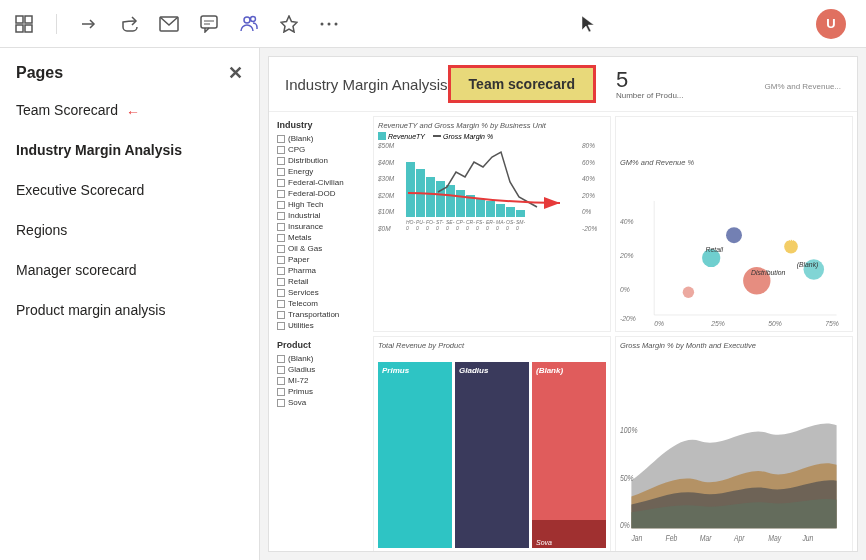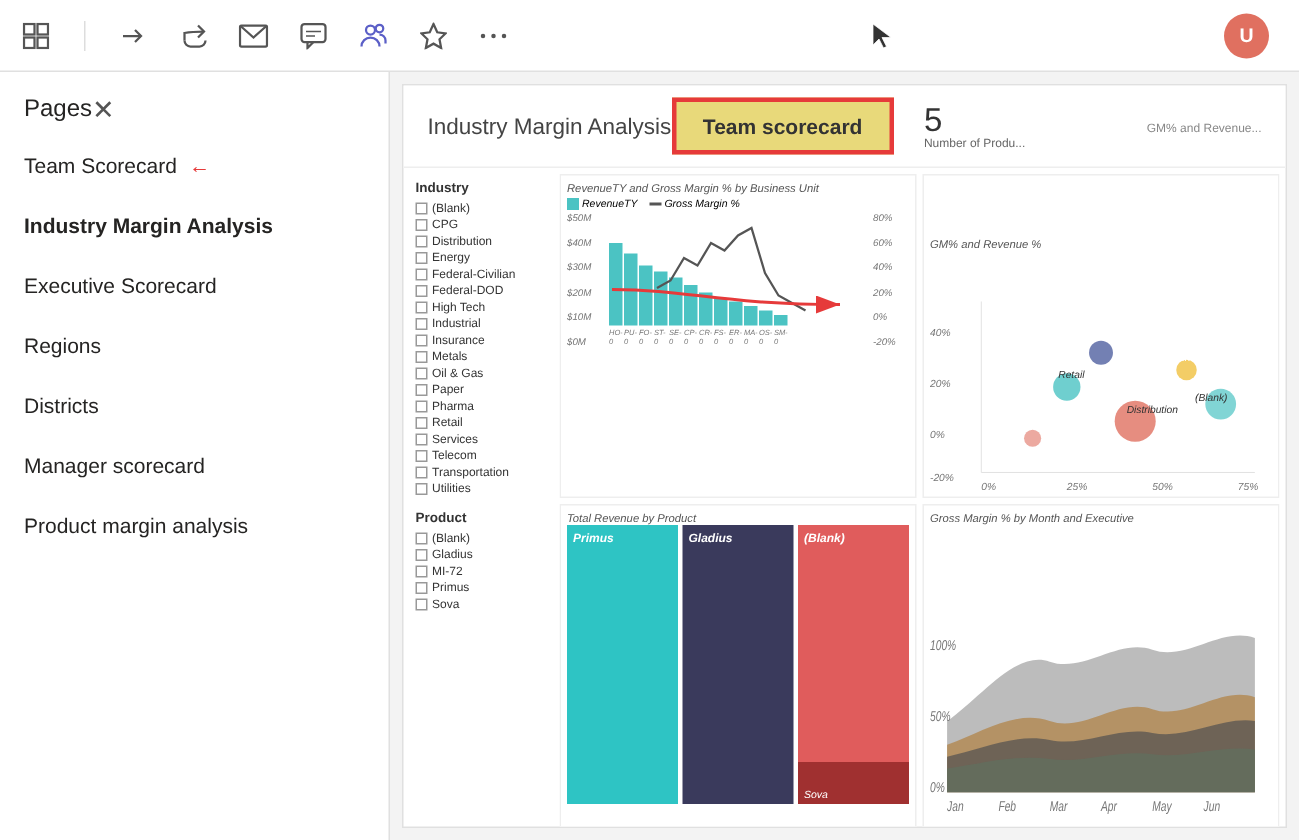--- a/index.html
+++ b/index.html
@@ -34,25 +34,25 @@
     .sidebar {
       width: 260px;
       background: #fff;
       border-right: 1px solid #e0e0e0;
       display: flex;
       flex-direction: column;
       overflow: hidden;
     }
     .sidebar-header {
       display: flex;
-      justify-content: flex-start;
+      justify-content: space-between;
       align-items: center;
       padding: 16px 16px 8px 16px;
       font-size: 16px;
-      font-weight: 400;
+      font-weight: 700;
       color: #252423;
     }
     .sidebar-close {
       font-size: 18px;
       cursor: pointer;
       color: #555;
       line-height: 1;
     }
     .sidebar-items {
       flex: 1;
@@ -263,23 +263,20 @@
       </div>
 
       <div class="sidebar-item">
         <span>Executive Scorecard</span>
       </div>
 
       <div class="sidebar-item">
         <span>Regions</span>
       </div>
 
-      <div class="sidebar-item">
-        <span>Districts</span>
-      </div>
 
       <div class="sidebar-item">
         <span>Manager scorecard</span>
       </div>
 
       <div class="sidebar-item">
         <span>Product margin analysis</span>
       </div>
     </div>
   </div>
@@ -503,21 +500,21 @@
               <text x="0" y="115" font-size="6" fill="#777">-20%</text>
 
               <text x="30" y="120" font-size="6" fill="#777">0%</text>
               <text x="80" y="120" font-size="6" fill="#777">25%</text>
               <text x="130" y="120" font-size="6" fill="#777">50%</text>
               <text x="180" y="120" font-size="6" fill="#777">75%</text>
             </svg>
           </div>
 
           <div class="chart-cell" style="padding:4px;overflow:hidden;">
-            <div style="font-size:7.5px;color:#555;margin-bottom:0;">Total Revenue by Product</div>
+            <div style="font-size:7.5px;color:#555;margin-bottom:12px;">Total Revenue by Product</div>
             <div style="display:flex;gap:3px;height:calc(100% - 20px);align-items:stretch;">
 
               <div style="flex:1;display:flex;flex-direction:column;position:relative;background:#2ec4c4;">
                 <div style="position:absolute;top:4px;left:4px;font-size:8px;color:#fff;font-weight:600;">Primus</div>
                 <div style="position:absolute;bottom:4px;left:4px;width:calc(100%-8px);height:30%;background:#1a9090;"></div>
               </div>
 
               <div style="flex:1;display:flex;flex-direction:column;position:relative;background:#3a3a5c;">
                 <div style="position:absolute;top:4px;left:4px;font-size:8px;color:#fff;font-weight:600;">Gladius</div>
                 <div style="position:absolute;bottom:4px;left:4px;width:calc(100%-8px);height:35%;background:#555580;"></div>

